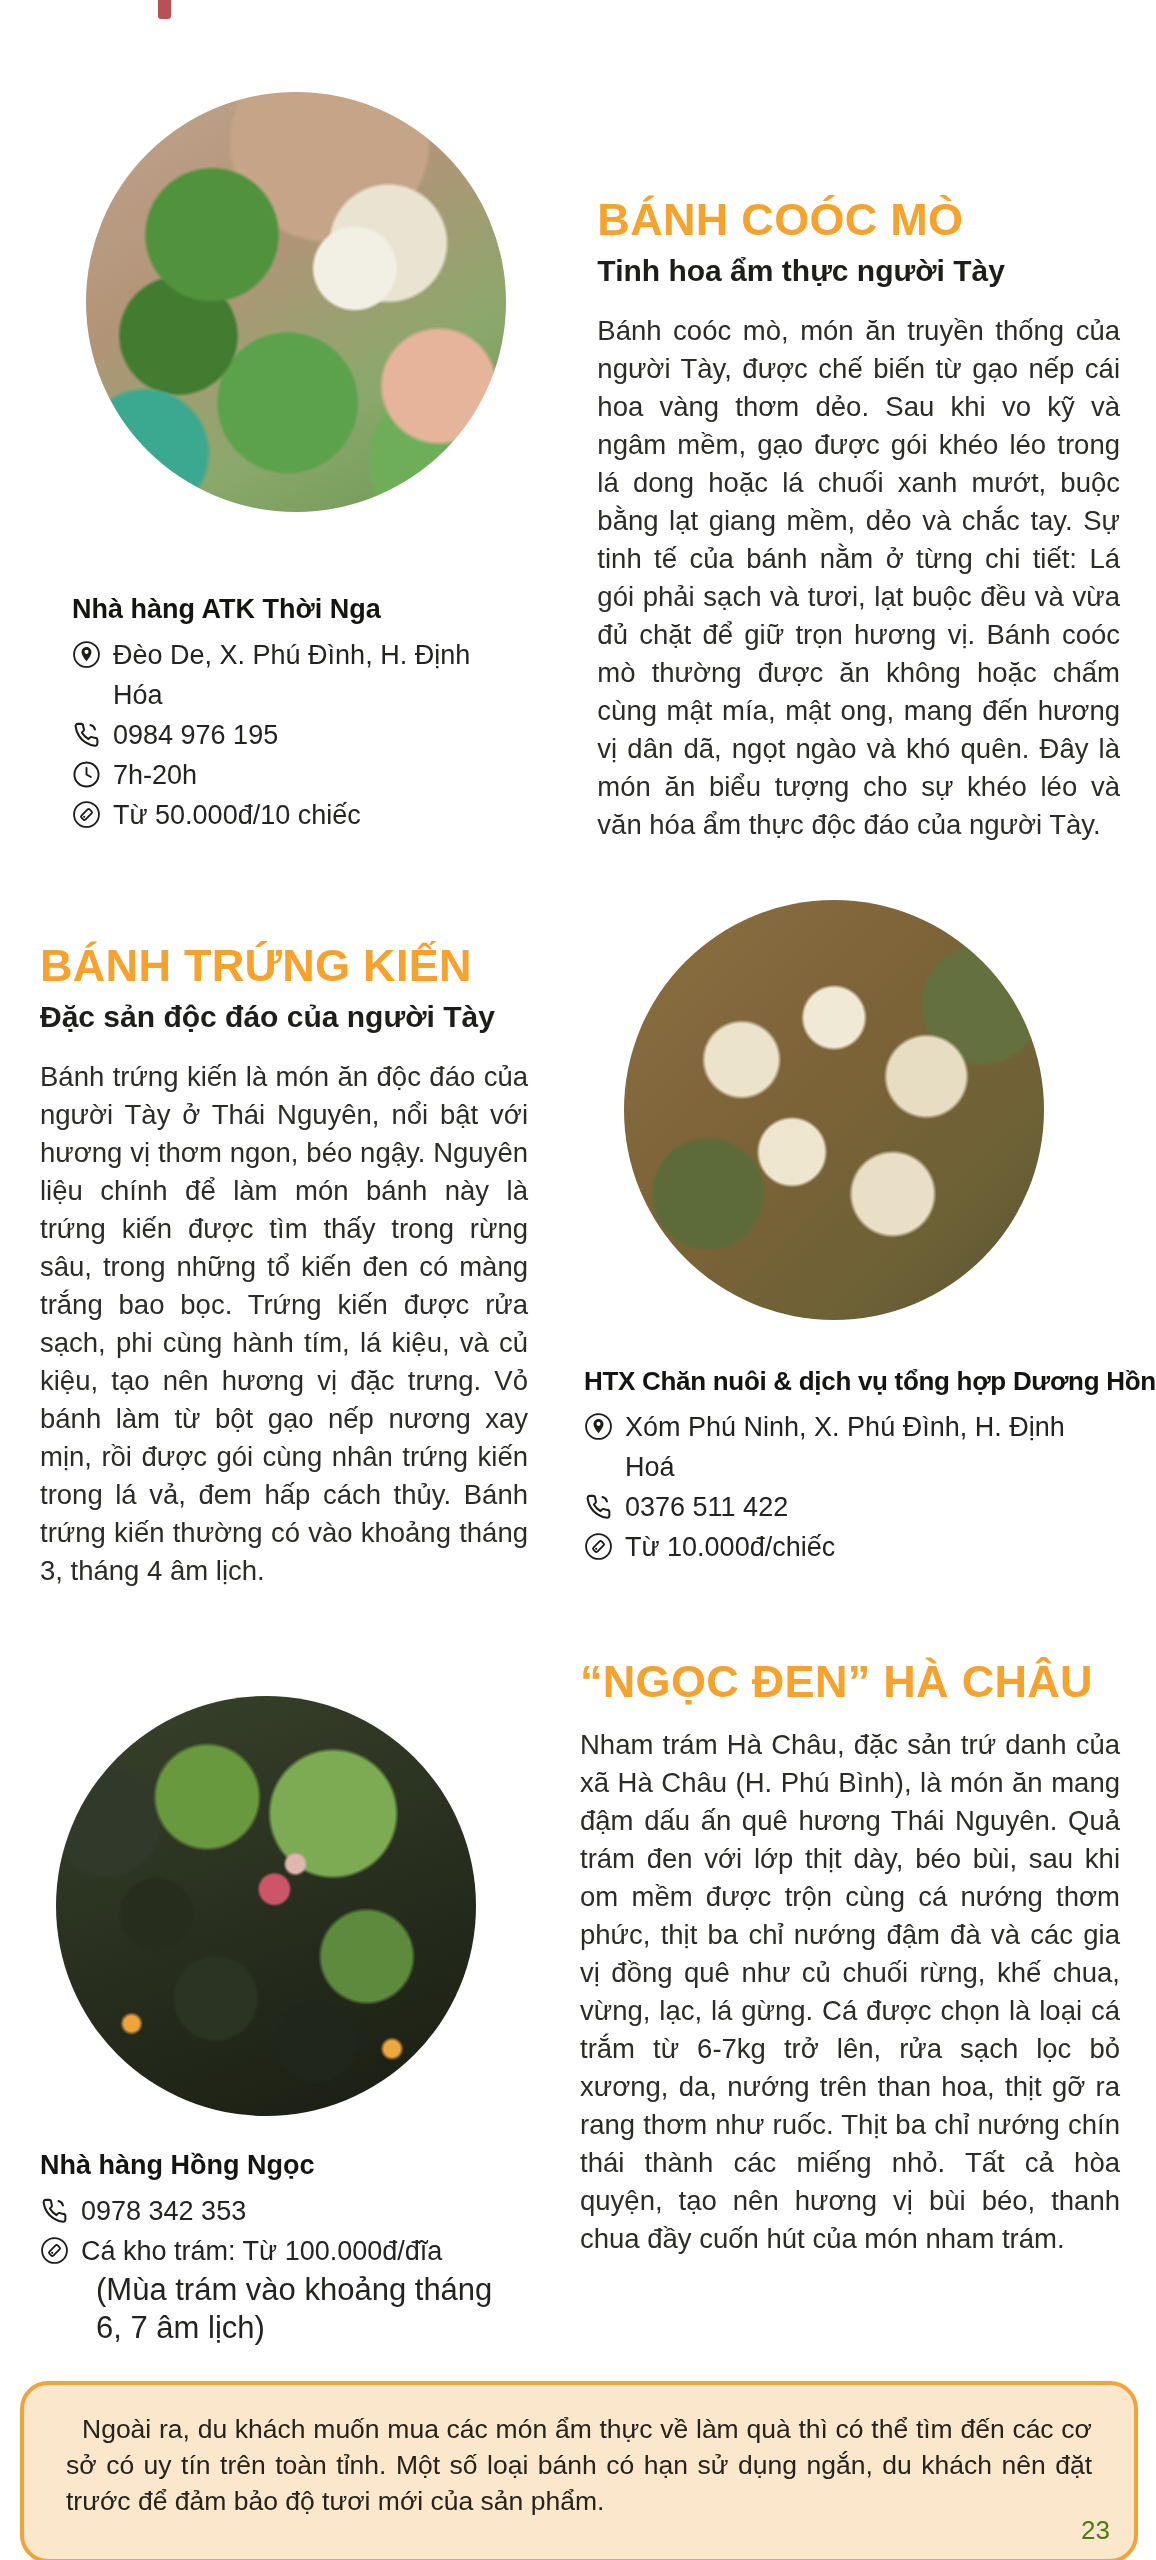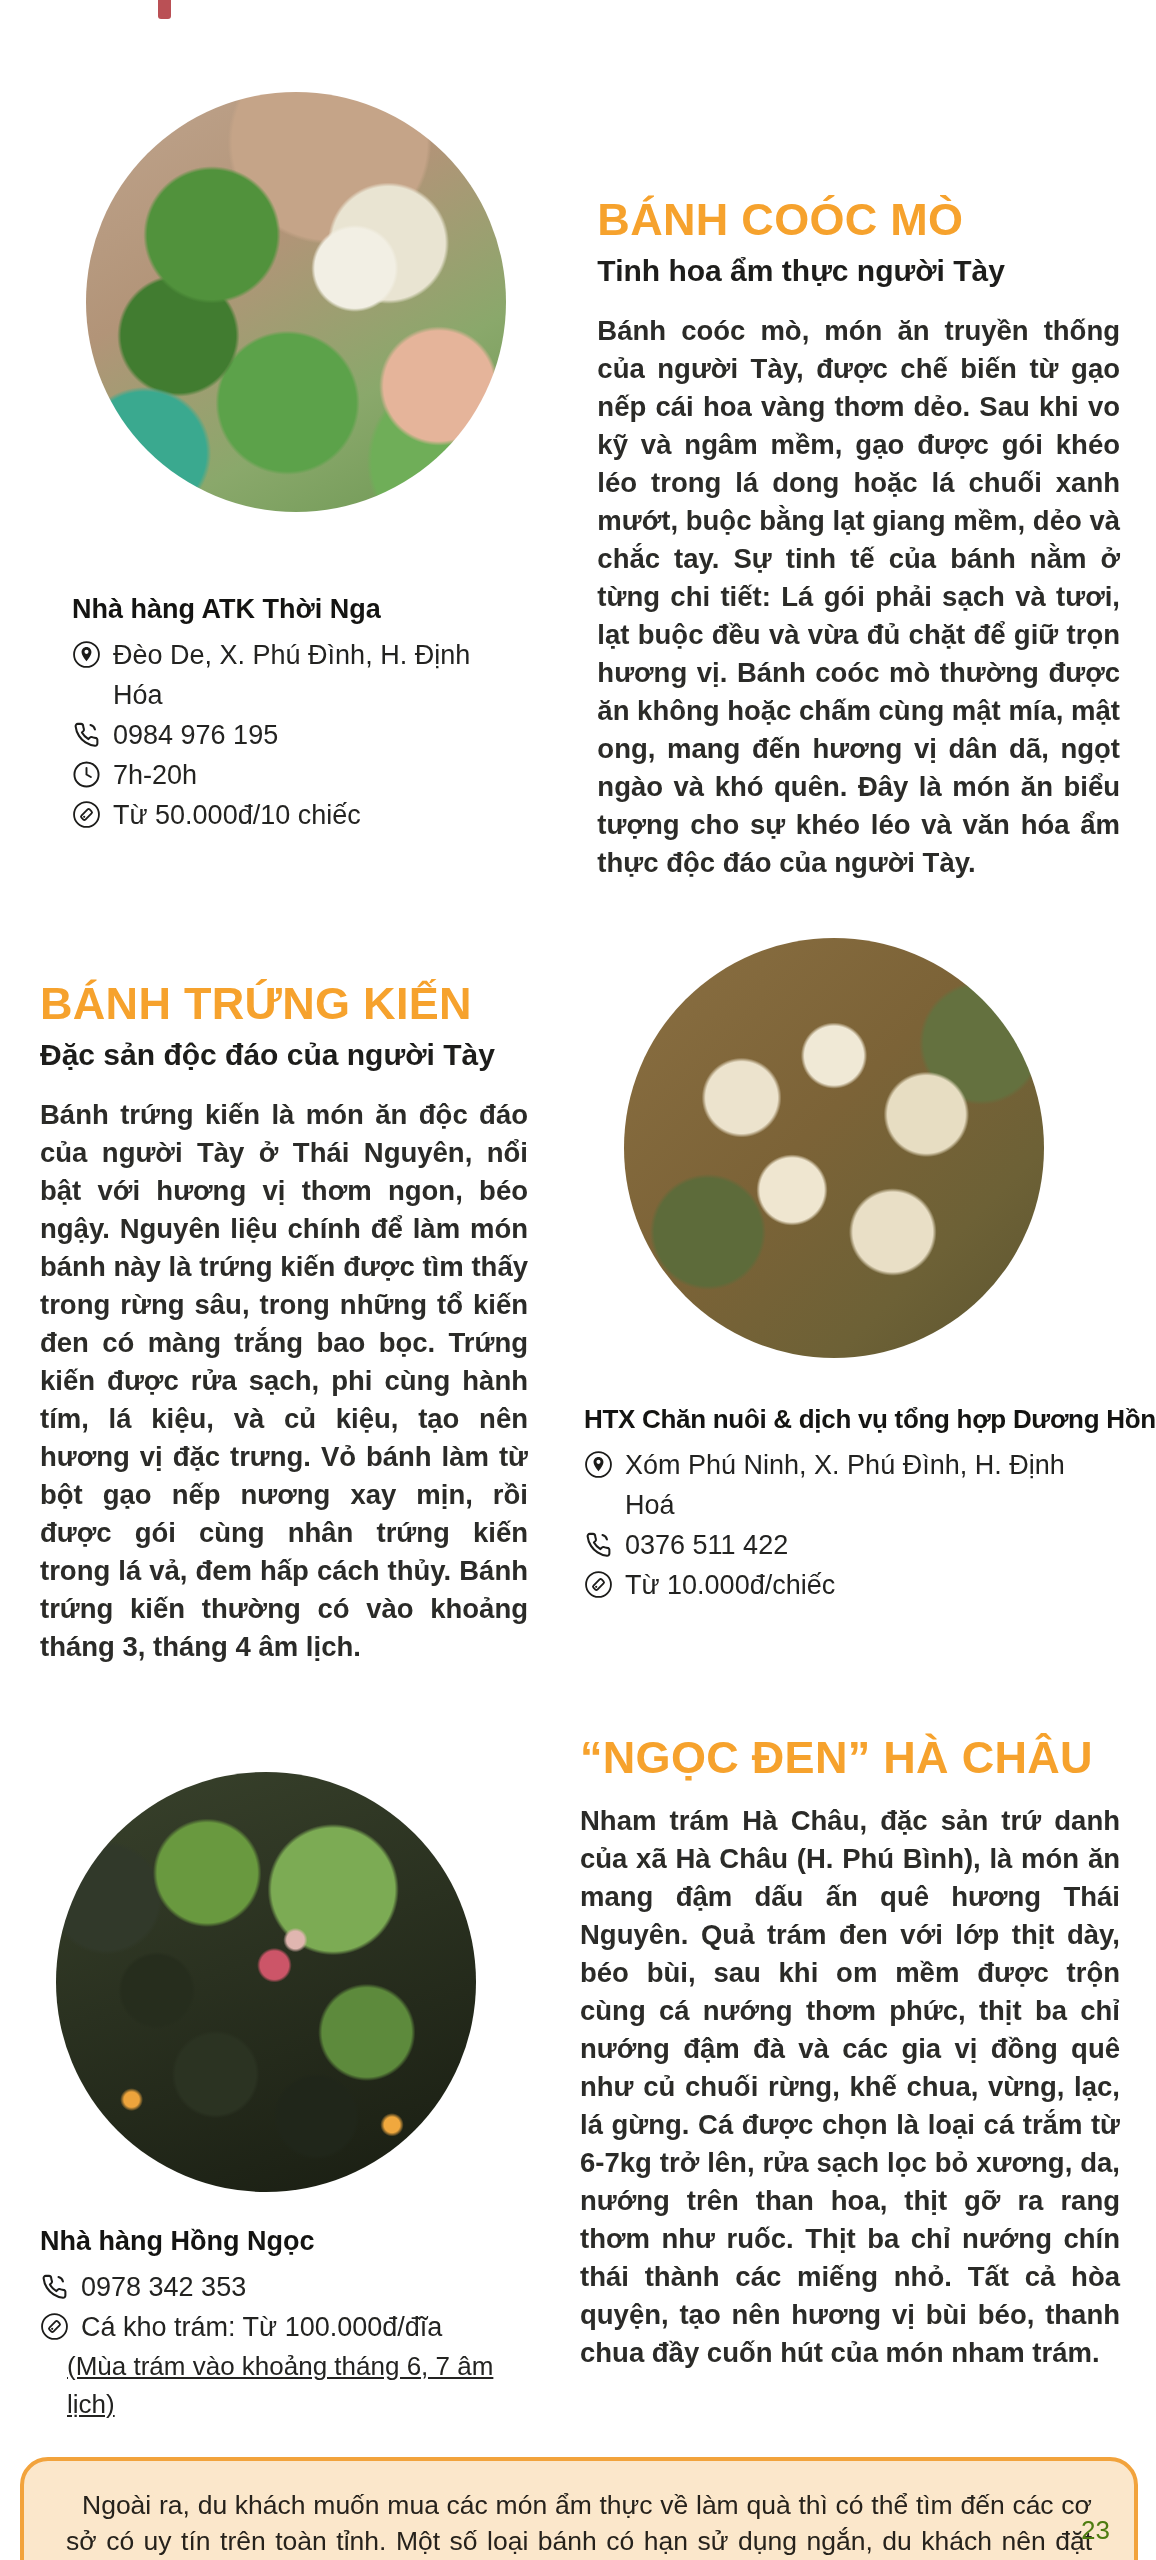--- a/index.html
+++ b/index.html
@@ -56,31 +56,31 @@
     radial-gradient(circle at 24% 52%, #262d1d 0 9%, rgba(0,0,0,0) 10%),
     radial-gradient(circle at 38% 72%, #2b3322 0 10%, rgba(0,0,0,0) 11%),
     radial-gradient(circle at 62% 82%, #20261a 0 9%, rgba(0,0,0,0) 10%),
     radial-gradient(circle at 80% 84%, #f0a83e 0 1.6%, rgba(0,0,0,0) 2.4%),
     radial-gradient(circle at 18% 78%, #eda43c 0 1.6%, rgba(0,0,0,0) 2.4%),
     radial-gradient(circle at 12% 30%, #31392a 0 11%, rgba(0,0,0,0) 12%),
     linear-gradient(160deg, #39422c 0%, #2a3120 45%, #191d12 100%); }
 
   h1.head { font-size:45px; font-weight:800; color:#F6A22D; margin:0 0 8px; letter-spacing:.3px; }
   .subhead { font-size:30px; font-weight:700; color:#1d1d1b; margin:0 0 24px; }
-  p.body { font-size:27.5px; line-height:38px; text-align:justify; margin:0; color:#2b2b28;font-weight:bold; }
+  p.body { font-size:27.5px; line-height:38px; text-align:justify; margin:0; color:#2b2b28; }
   .s3 h1.head { margin-bottom:18px;margin-top:8px; }
 
   .venue { margin-top:82px; }
   .s2 .venue { margin-top:46px; }
   .s3 .venue { margin-top:34px; }
   .venue-name { font-size:27px; font-weight:700; margin:0 0 10px; color:#141412; }
   .s2 .venue-name { font-size:26px; letter-spacing:-.3px; white-space:nowrap; }
   .vrow { display:flex; align-items:flex-start; gap:12px; font-size:27px; line-height:40px; color:#232321; }
   .ic { width:29px; height:29px; flex:none; margin-top:5px; color:#1c1c1a; }
-  .vnote { font-size:26px; line-height:38px; margin-left:27px; color:#232321;text-decoration:underline; }
+  .vnote { font-size:31px; line-height:38px; margin-left:56px; color:#232321; }
 
   .footer-box { margin:34px -18px 0 -20px; background:#FBE7CB; border:4px solid #F2A33C;
     border-radius:28px; padding:26px 42px 22px; box-sizing:border-box; }
   .fb-intro { font-size:26.5px; line-height:36px; text-align:justify; text-indent:16px; margin:0 0 18px; color:#26221c; }
 
   .page-num { position:absolute; right:46px; bottom:14px; font-size:26px; color:#4d7c0f; }
 </style>
 </head>
 <body>
 

